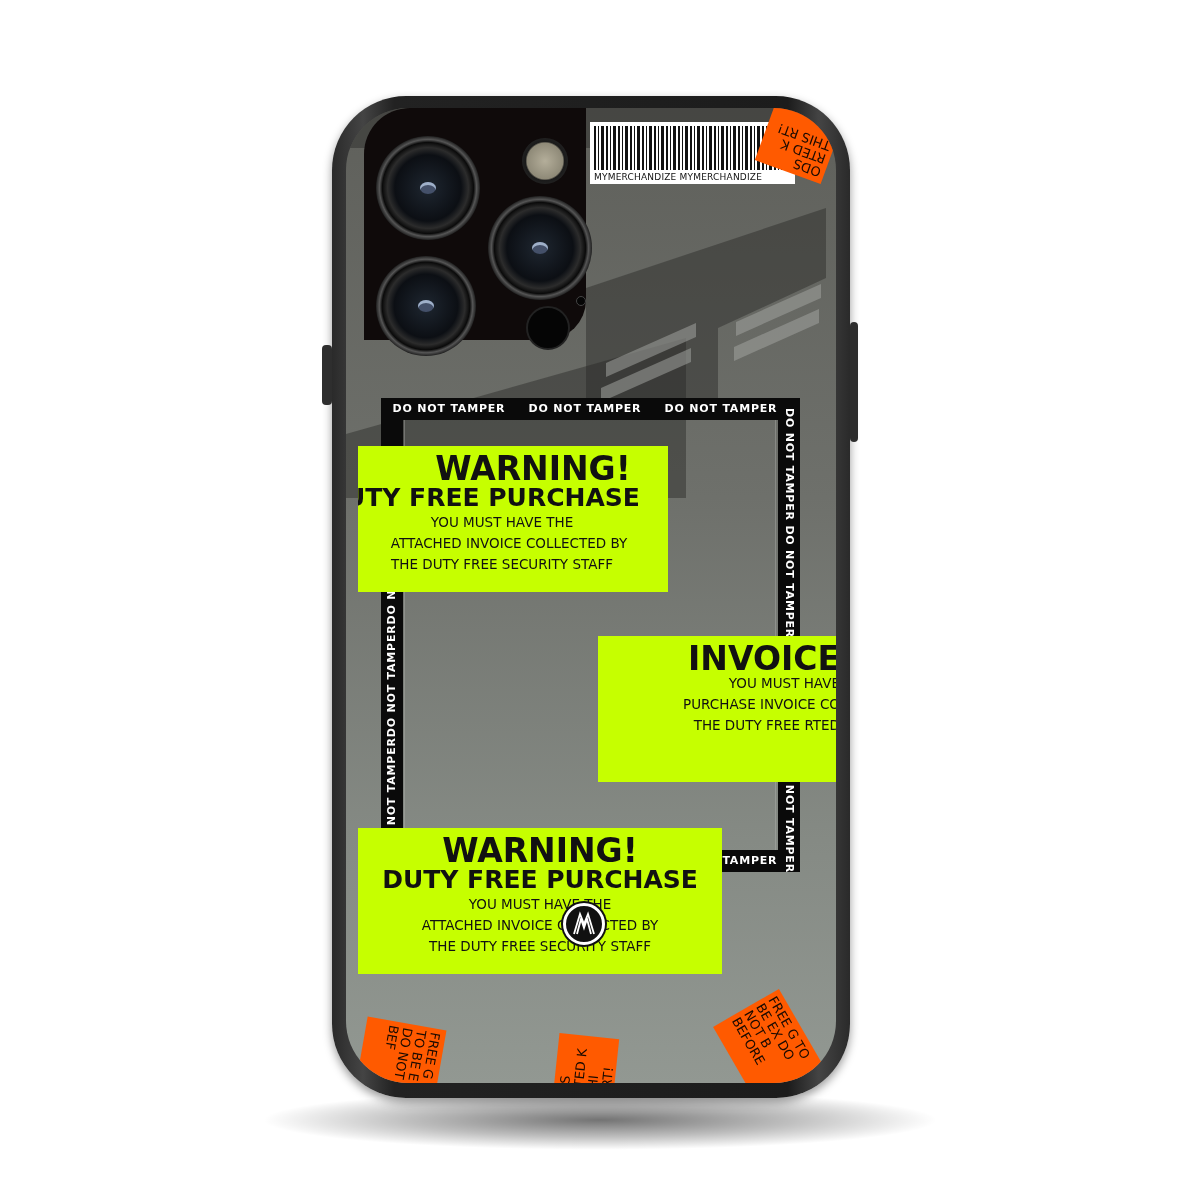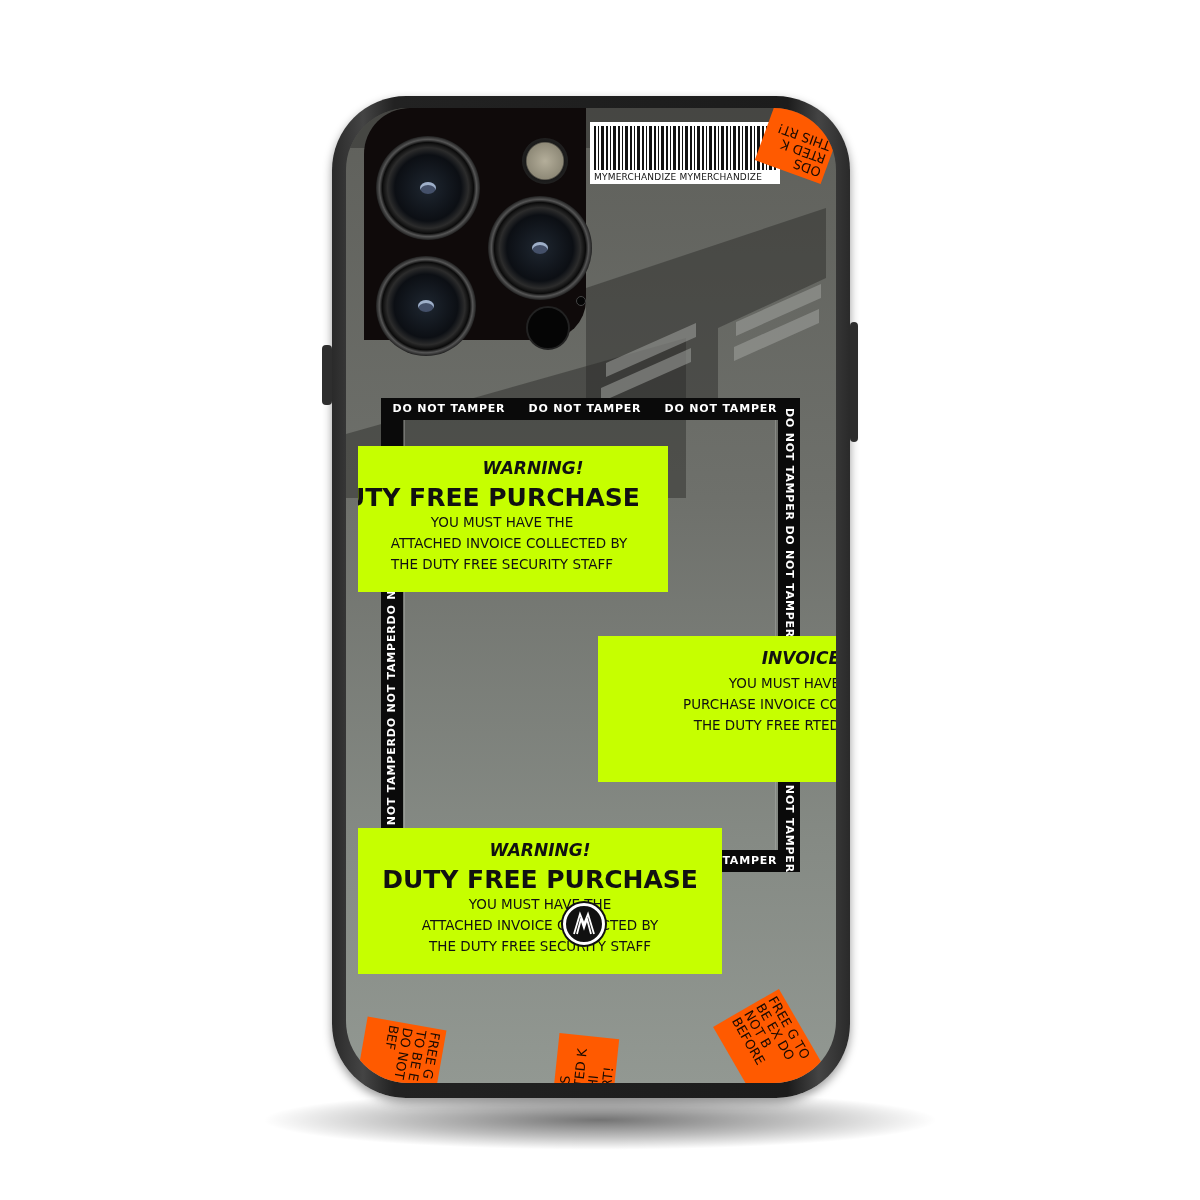--- a/index.html
+++ b/index.html
@@ -9,29 +9,29 @@
   .btn{position:absolute;background:#2e2e2e;border-radius:4px;}
   .screen{position:absolute;left:346px;top:108px;width:490px;height:975px;border-radius:62px;overflow:hidden;background:linear-gradient(180deg,#5f605b 0%,#6e706b 40%,#858a84 75%,#929892 100%);}
   .shade{position:absolute;background:rgba(40,40,38,0.45);}
   .stripe{position:absolute;height:14px;background:rgba(160,162,158,0.55);transform:skewY(-24deg);}
   .camera{position:absolute;left:18px;top:0px;width:222px;height:232px;background:#0f0a0a;border-radius:0 0 40px 0;border-top-left-radius:46px;}
   .lens{position:absolute;border-radius:50%;background:radial-gradient(circle,#1e2630 0%,#0c0f14 45%,#2c2c2c 55%,#0a0a0a 62%,#555 66%,#111 72%,#2a2a2a 100%);}
   .lens .dot{position:absolute;left:50%;top:50%;width:16px;height:12px;margin:-6px 0 0 -8px;border-radius:50%;background:#445069;box-shadow:inset 0 3px 0 #9fb0c9;}
   .flash{position:absolute;border-radius:50%;background:radial-gradient(circle,#b4ae9a 0%,#8f8a78 55%,#1a1a1a 60%,#333 100%);}
   .sensor{position:absolute;border-radius:50%;background:#050505;border:2px solid #222;}
   .mic{position:absolute;border-radius:50%;background:#050505;border:1px solid #444;}
-  .barcode{position:absolute;left:244px;top:12px;width:210px;height:64px;background:#fff;}
+  .barcode{position:absolute;left:244px;top:12px;width:210px;height:64px;background:#fff;padding-left:15px;}
   .bars{position:absolute;left:4px;top:4px;right:4px;height:44px;background:repeating-linear-gradient(90deg,#111 0 2px,#fff 2px 4px,#111 4px 5px,#fff 5px 7px,#111 7px 10px,#fff 10px 12px);}
   .barcode-text{position:absolute;left:4px;bottom:2px;font-size:9px;letter-spacing:0.2px;color:#111;white-space:nowrap;}
   .tape{position:absolute;background:#0a0a0a;color:#fff;font-family:"DejaVu Sans",sans-serif;font-weight:bold;font-size:11px;letter-spacing:0.8px;white-space:nowrap;overflow:hidden;}
   .tape-h{height:22px;line-height:22px;display:flex;justify-content:space-around;}
   .tape-v{width:22px;}
   .vtext{position:absolute;transform-origin:0 0;white-space:nowrap;font-weight:bold;font-size:11px;letter-spacing:0.8px;color:#fff;}
   .warning{position:absolute;background:#c6ff00;color:#111;text-align:center;overflow:hidden;font-family:"DejaVu Sans",sans-serif;}
-  .warning .w1{font-weight:bold;font-size:17px;line-height:29px;font-style:italic;}
+  .warning .w1{font-weight:bold;font-size:33px;line-height:29px;}
   .warning .w2{font-weight:bold;font-size:25px;line-height:29px;white-space:nowrap;}
   .warning .w3{font-size:13.5px;line-height:21px;white-space:nowrap;}
   .sticker{position:absolute;background:#ff5a00;color:#1a0a00;font-size:13px;line-height:14px;font-weight:normal;overflow:hidden;padding:4px;box-sizing:border-box;}
   .logo{position:absolute;left:217px;top:795px;width:42px;height:42px;border-radius:50%;background:#111;border:3px solid #fff;box-sizing:border-box;display:flex;align-items:center;justify-content:center;box-shadow:0 0 0 2px #111;}
   .frame-line{position:absolute;border:1px solid rgba(190,190,185,0.35);}
 </style>
 </head>
 <body>
 
 <div class="shadow"></div>

